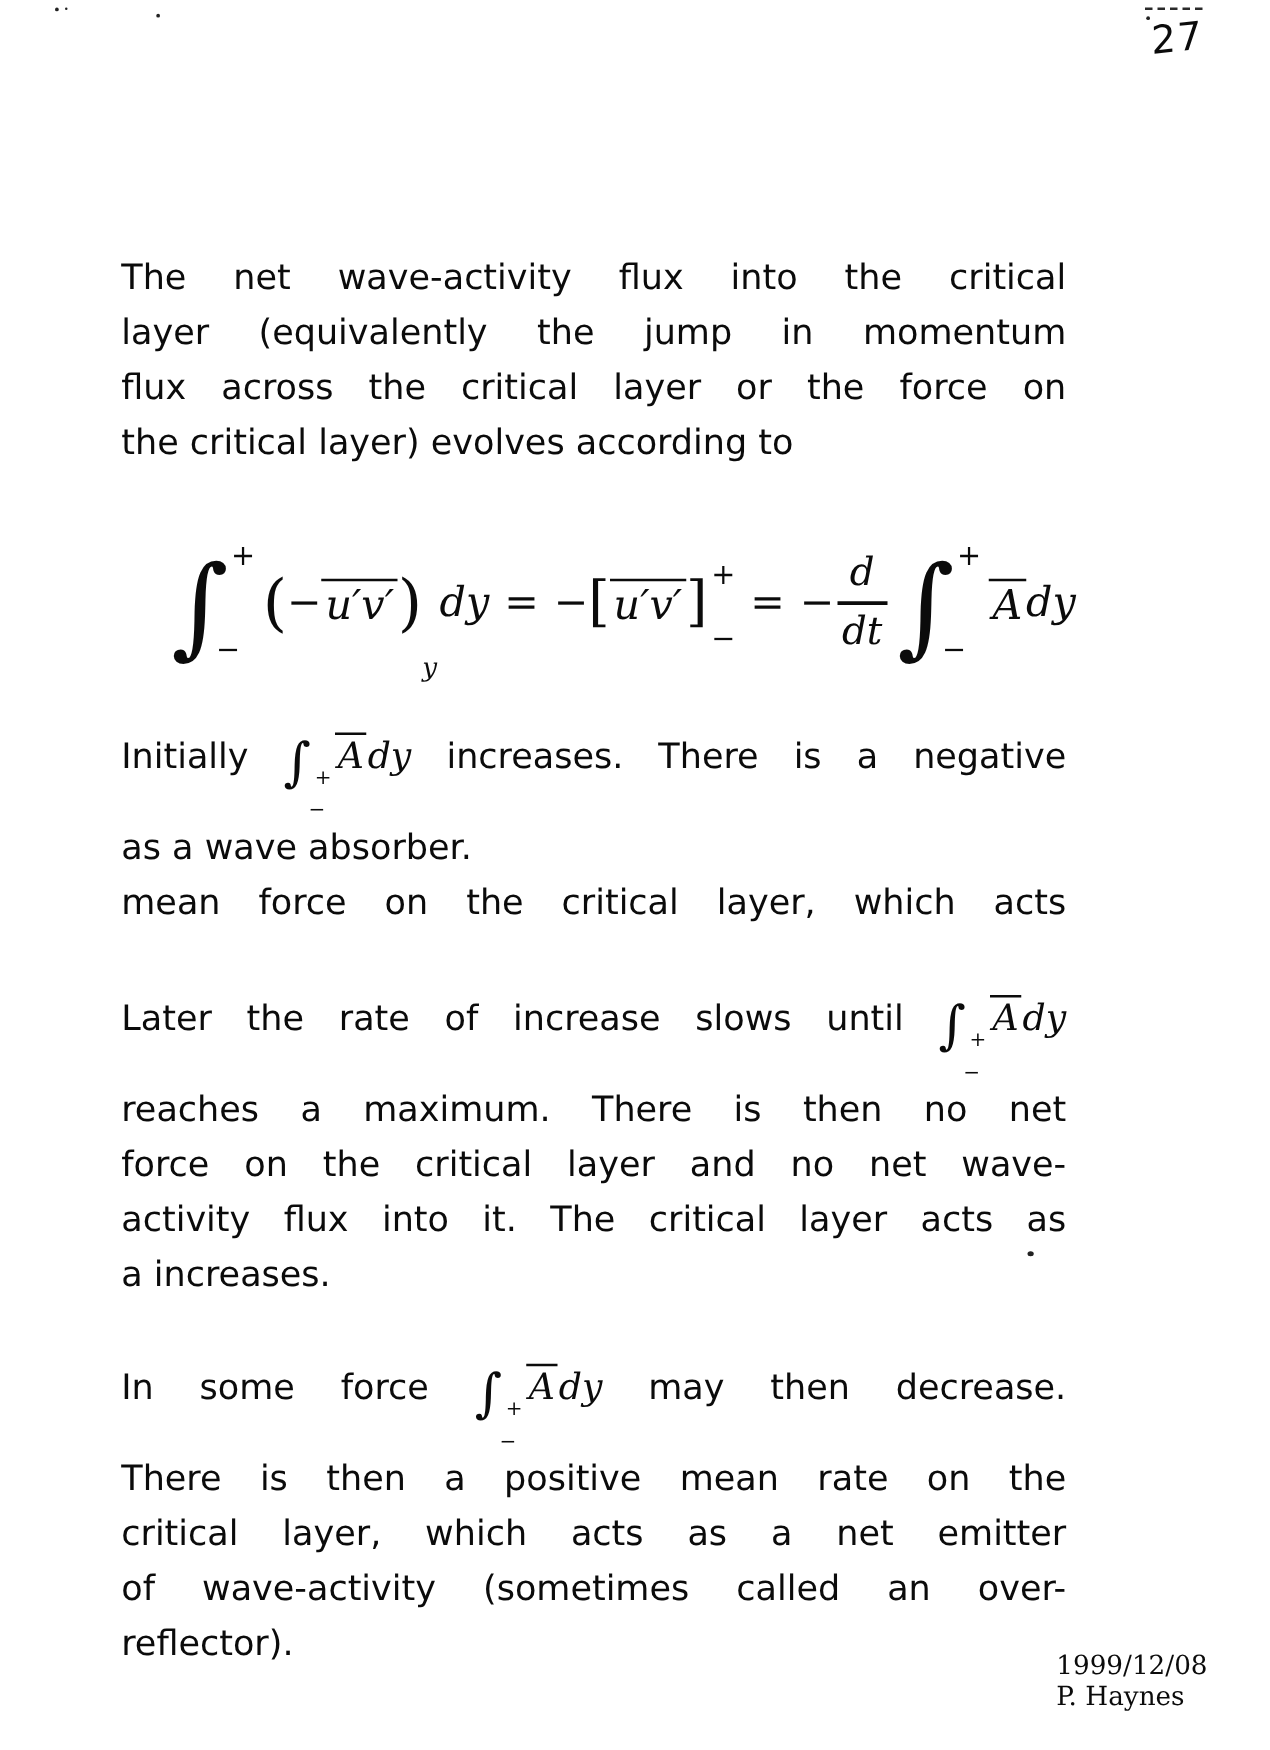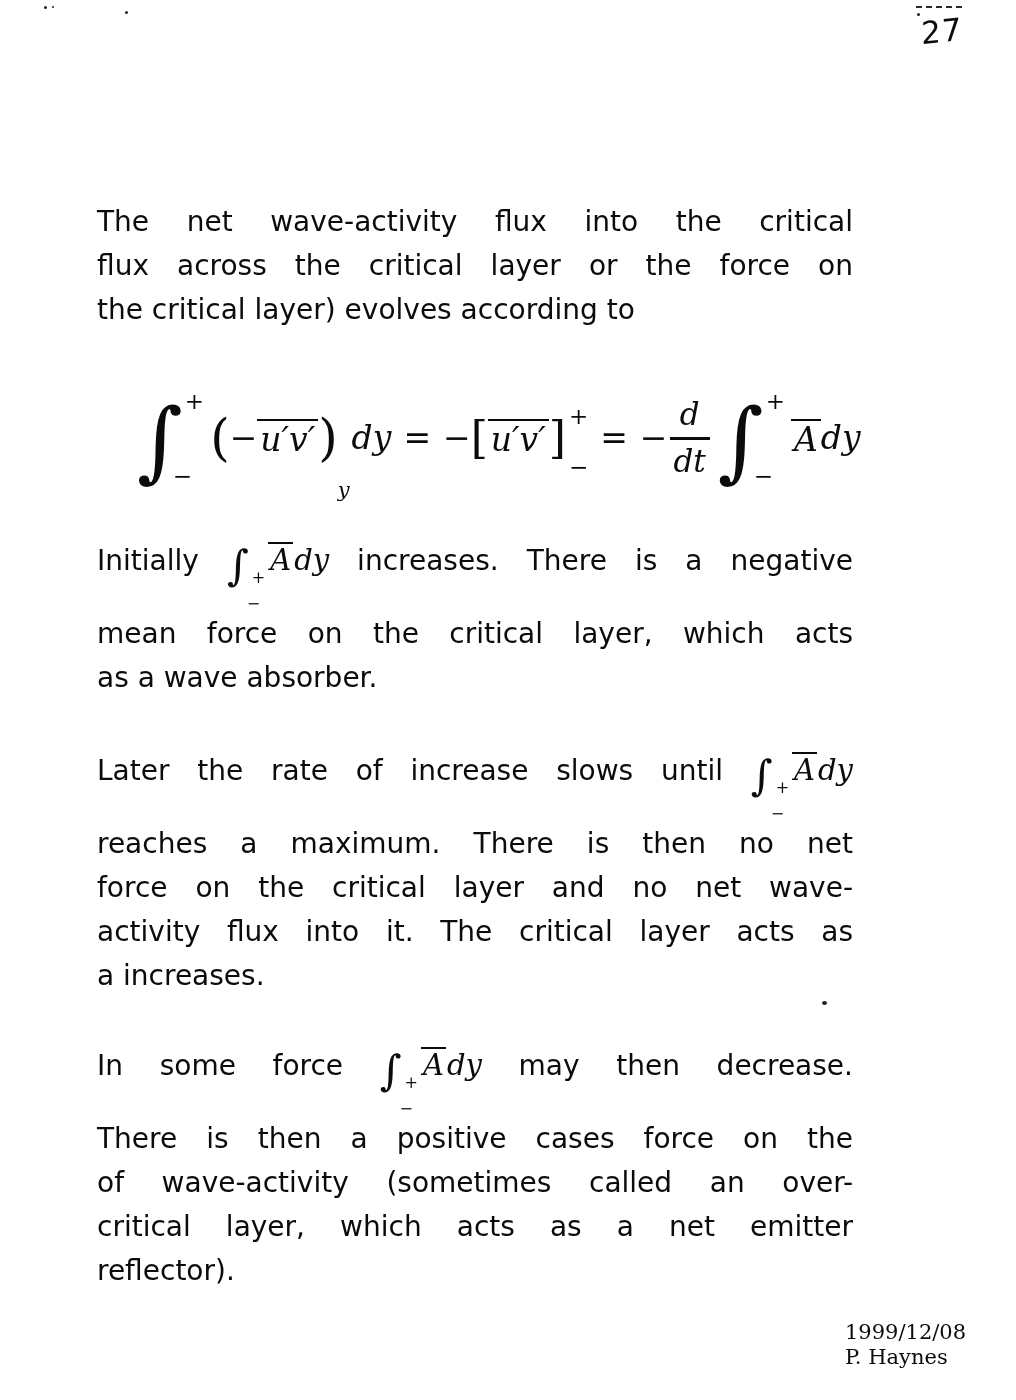--- a/index.html
+++ b/index.html
@@ -118,20 +118,21 @@
   <div class="speck s3"></div>
   <div class="speck s4"></div>
   <div class="speck s5"></div>
 
   <div class="pagenum">27</div>
 
   <div class="content">
 
     <p class="p1">
       <span class="jline">The net wave-activity flux into the critical</span>
+      <span class="jline">layer (equivalently the jump in momentum</span>
       <span class="jline">flux across the critical layer or the force on</span>
       <span class="jline last">the critical layer) evolves according to</span>
     </p>
 
     <div class="eq-wrap">
       <div class="eq-row">
         <span class="bigint">∫</span>
         <span class="biglims">
           <span class="lsup">+</span>
           <span class="lsub">−</span>
@@ -165,43 +166,43 @@
         <span class="obar it">A</span>
         <span class="it">dy</span>
       </div>
     </div>
 
     <p class="p2">
       <span class="jline"><span>Initially </span><span class="imath"><span class="iint">∫</span><span class="ilims">
               <span class="lsup">+</span>
               <span class="lsub">−</span>
             </span><span class="obar it">A</span><span class="idy it">dy</span></span><span> increases.  There is a negative</span></span>
+      <span class="jline last">as a wave absorber.</span>
       <span class="jline">mean force on the critical layer, which acts</span>
-      <span class="jline last">as a wave absorber.</span>
     </p>
 
     <p class="p3">
       <span class="jline"><span>Later the rate of increase slows until </span><span class="imath"><span class="iint">∫</span><span class="ilims">
               <span class="lsup">+</span>
               <span class="lsub">−</span>
             </span><span class="obar it">A</span><span class="idy it">dy</span></span></span>
       <span class="jline">reaches a maximum.  There is then no net</span>
       <span class="jline">force on the critical layer and no net wave-</span>
       <span class="jline">activity flux into it.  The critical layer acts as</span>
       <span class="jline last">a increases.</span>
     </p>
 
     <p class="p4">
       <span class="jline"><span>In some force </span><span class="imath"><span class="iint">∫</span><span class="ilims">
               <span class="lsup">+</span>
               <span class="lsub">−</span>
             </span><span class="obar it">A</span><span class="idy it">dy</span></span><span> may then decrease.</span></span>
-      <span class="jline">There is then a positive cases force on the</span>
+      <span class="jline">There is then a positive mean rate on the</span>
+      <span class="jline">critical layer, which acts as a net emitter</span>
       <span class="jline">of wave-activity (sometimes called an over-</span>
-      <span class="jline">critical layer, which acts as a net emitter</span>
       <span class="jline last">reflector).</span>
     </p>
 
   </div>
 
   <div class="footer">
     <div>1999/12/08</div>
     <div>P. Haynes</div>
   </div>
 

